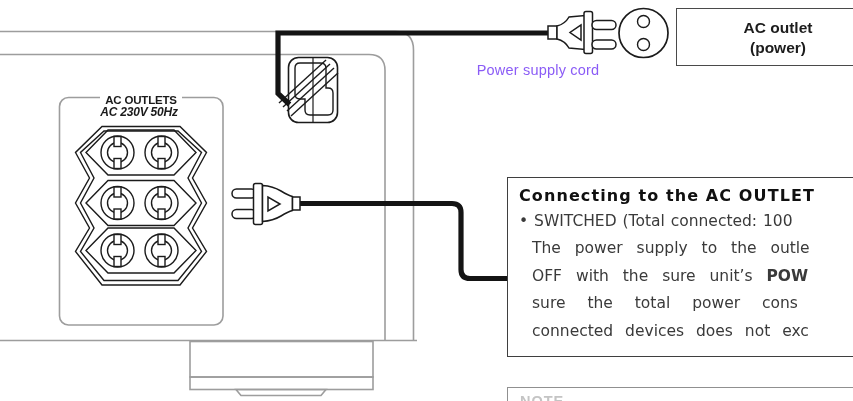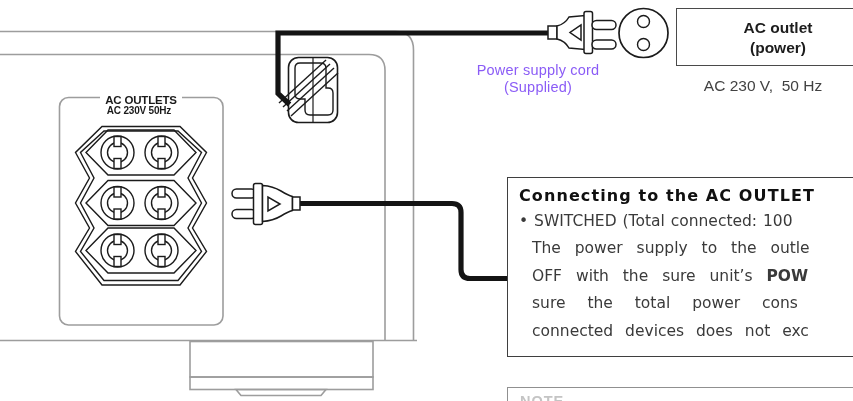--- a/index.html
+++ b/index.html
@@ -144,32 +144,30 @@
       <rect x="253.5" y="183.5" width="9" height="41" rx="2"></rect>
       <path d="M262.5,185.5 C270,186 276,188 281,191 C285,193.5 288.5,195.5 292.5,196.5 L292.5,210.5 C288.5,211.5 285,213.5 281,216 C276,219 270,221 262.5,221.5 Z"></path>
       <path fill="none" d="M268,197 L268,211 L280,204 Z"></path>
       <rect x="292.5" y="197" width="7.5" height="13"></rect>
     </g>
   </svg>
 
   <div class="lbl ctr" style="left:61px;top:90px;width:160px;">
     <span class="panel-lbl whitebg" style="font-size:11.5px;">AC OUTLETS</span>
   </div>
-  <div class="lbl ctr panel-lbl" style="left:61px;top:105px;width:156px;font-size:10px;">AC  230V  50Hz</div>
+  <div class="lbl ctr panel-lbl" style="left:61px;top:105px;width:156px;font-size:12px;font-style:italic;">AC  230V  50Hz</div>
 
   <div class="lbl ctr cordlbl" style="left:450px;top:62px;width:176px;">
     <div>Power supply cord</div>
-    <div>(Supplied)</div>
   </div>
 
   <div class="wallbox">
     <div>AC outlet</div>
     <div>(power)</div>
   </div>
-  <div class="wallrating">AC 230 V,  50 Hz</div>
 
   <div class="infobox">
     <div class="ib-title">Connecting to the AC OUTLET</div>
     <div class="ib-line ib-line1 ws-a"><span>•</span> <span>SWITCHED (Total connected: 100</span></div>
     <div class="ib-line ws-b">The power supply to the outle</div>
     <div class="ib-line ws-c"><span>OFF with the sure unit’s </span><b>POW</b></div>
     <div class="ib-line ws-d">sure the total power cons</div>
     <div class="ib-line ws-e">connected devices does not exc</div>
   </div>
 

